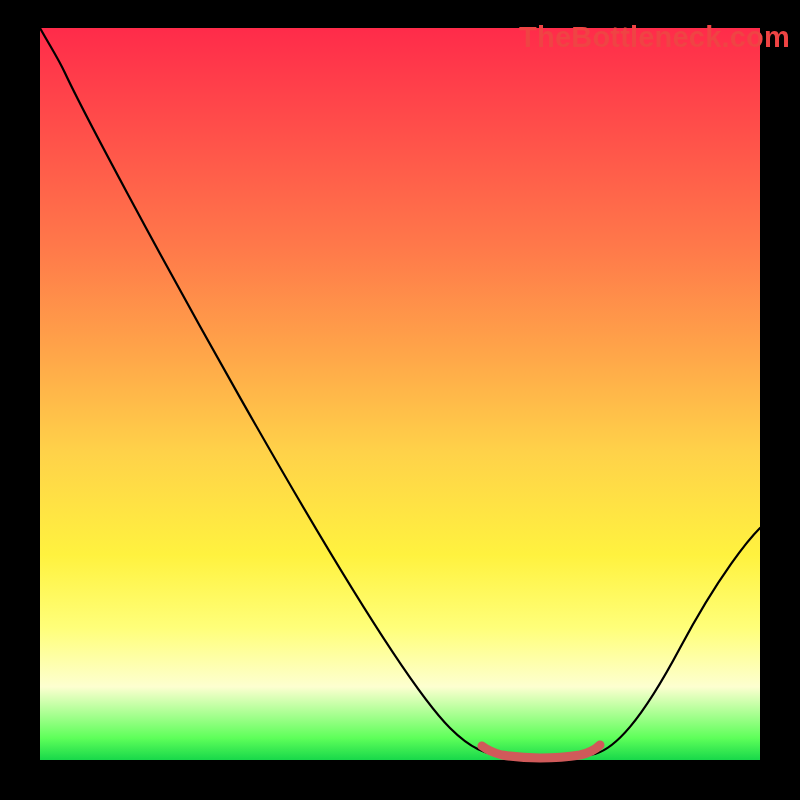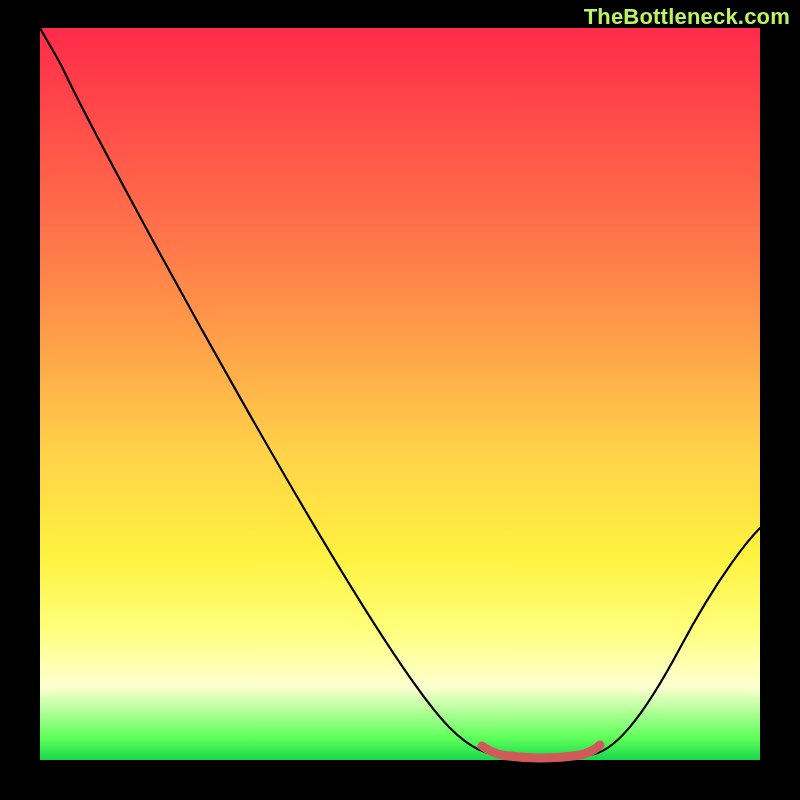--- a/index.html
+++ b/index.html
@@ -12,24 +12,24 @@
     font-family: Arial, Helvetica, sans-serif;
   }
   .container {
     position: relative;
     width: 800px;
     height: 800px;
     background: #000;
   }
   .watermark {
     position: absolute;
-    top: 4px;
+    top: 21px;
     right: 10px;
-    color: #bef264;
-    font-size: 22px;
+    color: #ef4444;
+    font-size: 29px;
     font-weight: 600;
     letter-spacing: 0.2px;
     z-index: 10;
   }
   .plot-area {
     position: absolute;
     left: 40px;
     top: 28px;
     width: 720px;
     height: 732px;

